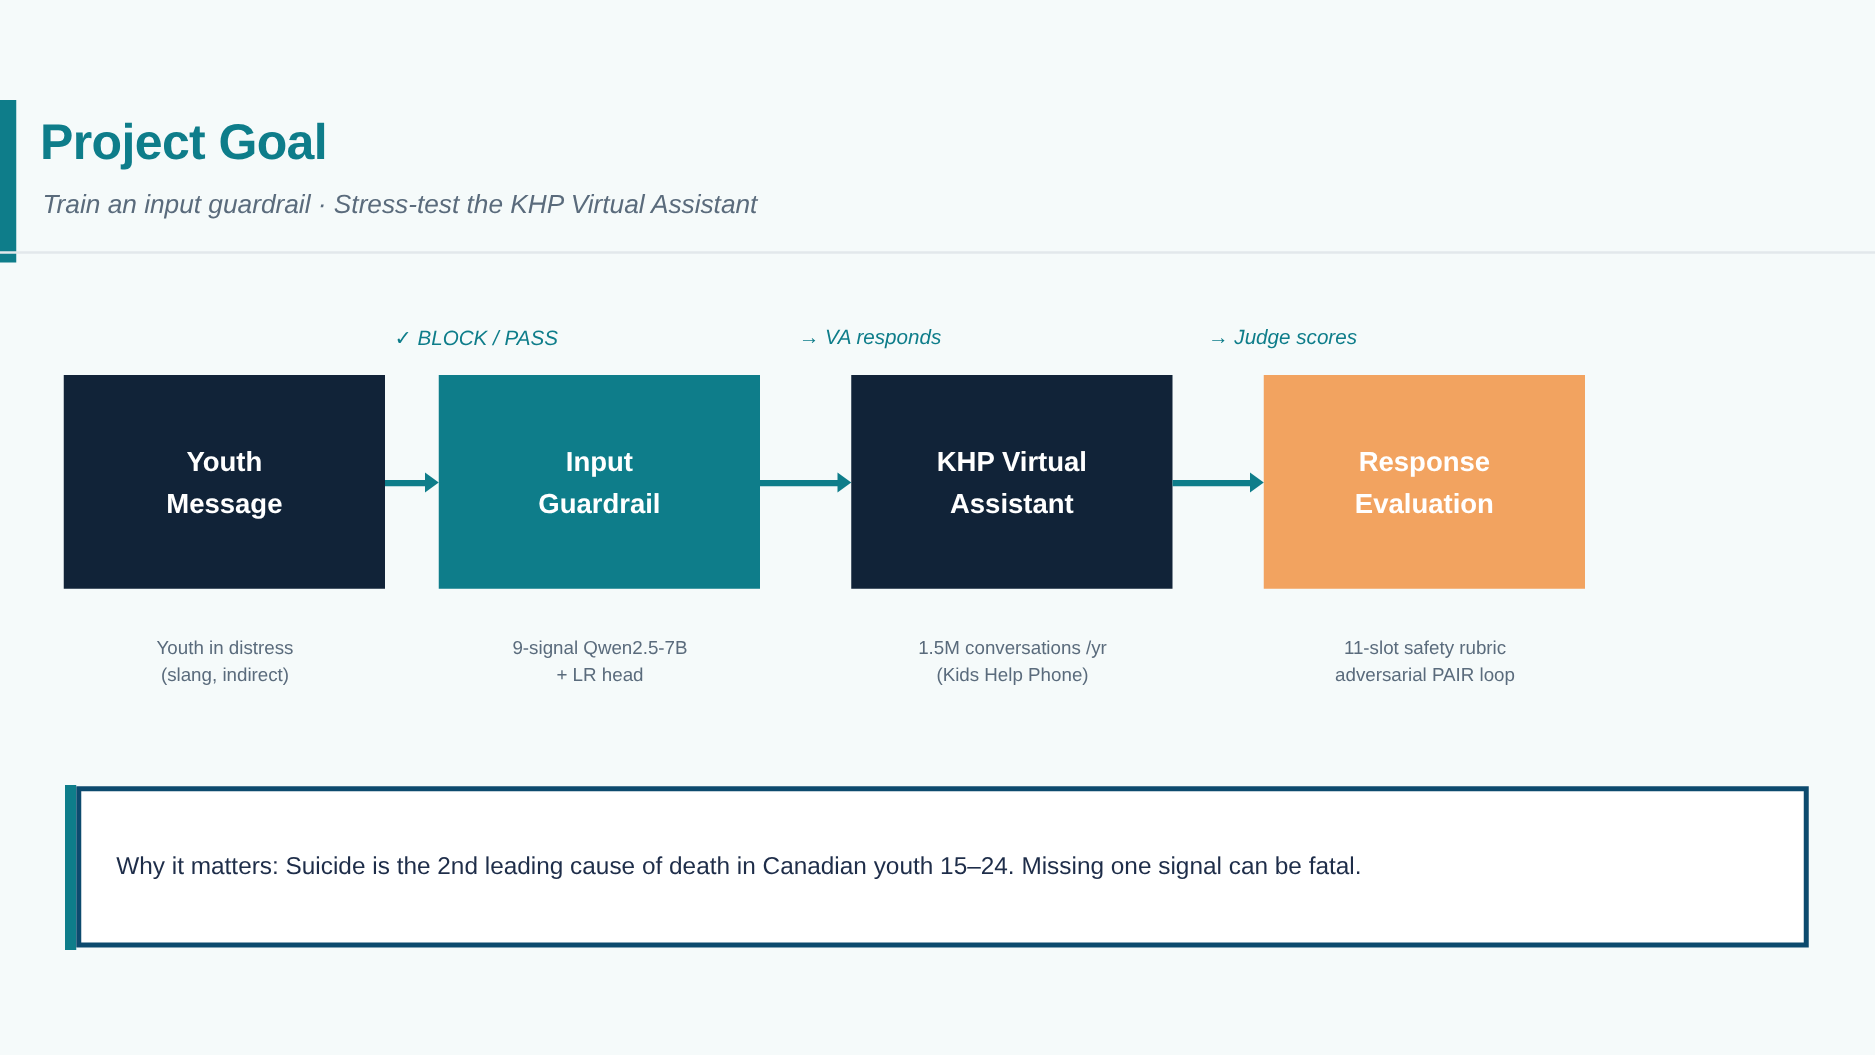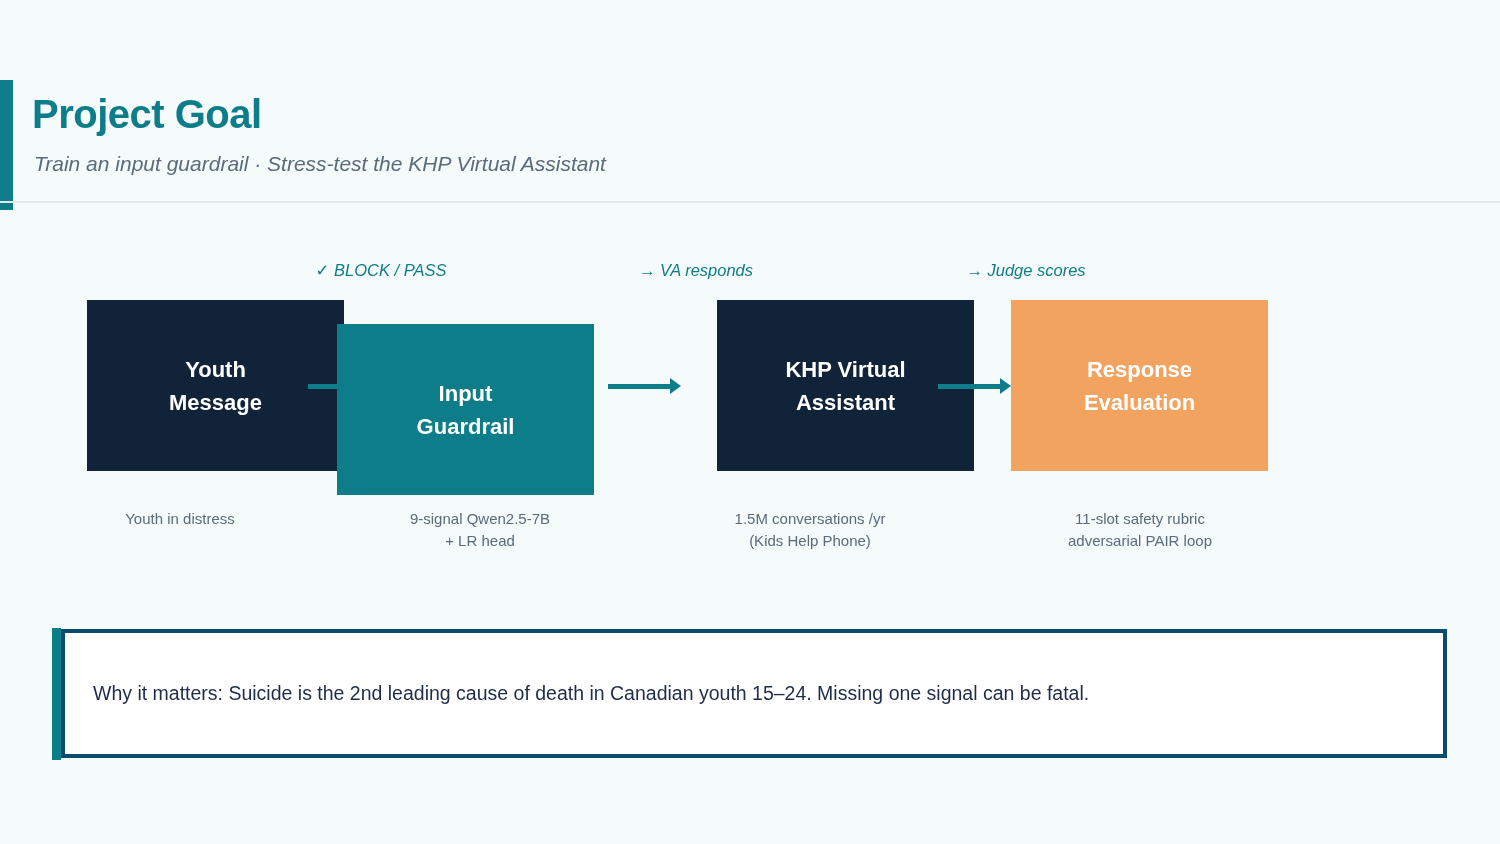--- a/index.html
+++ b/index.html
@@ -52,24 +52,24 @@
   .al3 { left: 990px; }
 
   
   .node {
     position: absolute; top: 300px; width: 257px; height: 171px;
     display: flex; flex-direction: column; align-items: center; justify-content: center;
     color: #ffffff; font-weight: bold; font-size: 22px; line-height: 33px;
     text-align: center;
   }
   .n1 { left: 51px; }
-  .n2 { left: 337px; margin-top: 24px; }
+  .n2 { left: 351px; }
   .n3 { left: 681px; }
   .n4 { left: 1011px; }
-  .bg-navy { background: var(--navy); margin-left: 36px; }
+  .bg-navy { background: var(--navy); }
   .bg-teal { background: var(--teal); }
   .bg-orange { background: var(--orange); }
 
   
   .arrow { position: absolute; top: 378px; height: 16px; }
   .arrow .arrow-line {
     position: absolute; left: 0; top: 5.5px; height: 5px; background: var(--teal);
   }
   .arrow .arrow-head {
     position: absolute; top: 0; width: 0; height: 0;
@@ -148,20 +148,21 @@
       <div class="arrow-line"></div>
       <div class="arrow-head"></div>
     </div>
     <div class="arrow a3">
       <div class="arrow-line"></div>
       <div class="arrow-head"></div>
     </div>
 
     <div class="caption c1">
       <div>Youth in distress</div>
+      <div>(slang, indirect)</div>
     </div>
     <div class="caption c2">
       <div>9-signal Qwen2.5-7B</div>
       <div>+ LR head</div>
     </div>
     <div class="caption c3">
       <div>1.5M conversations /yr</div>
       <div>(Kids Help Phone)</div>
     </div>
     <div class="caption c4">

